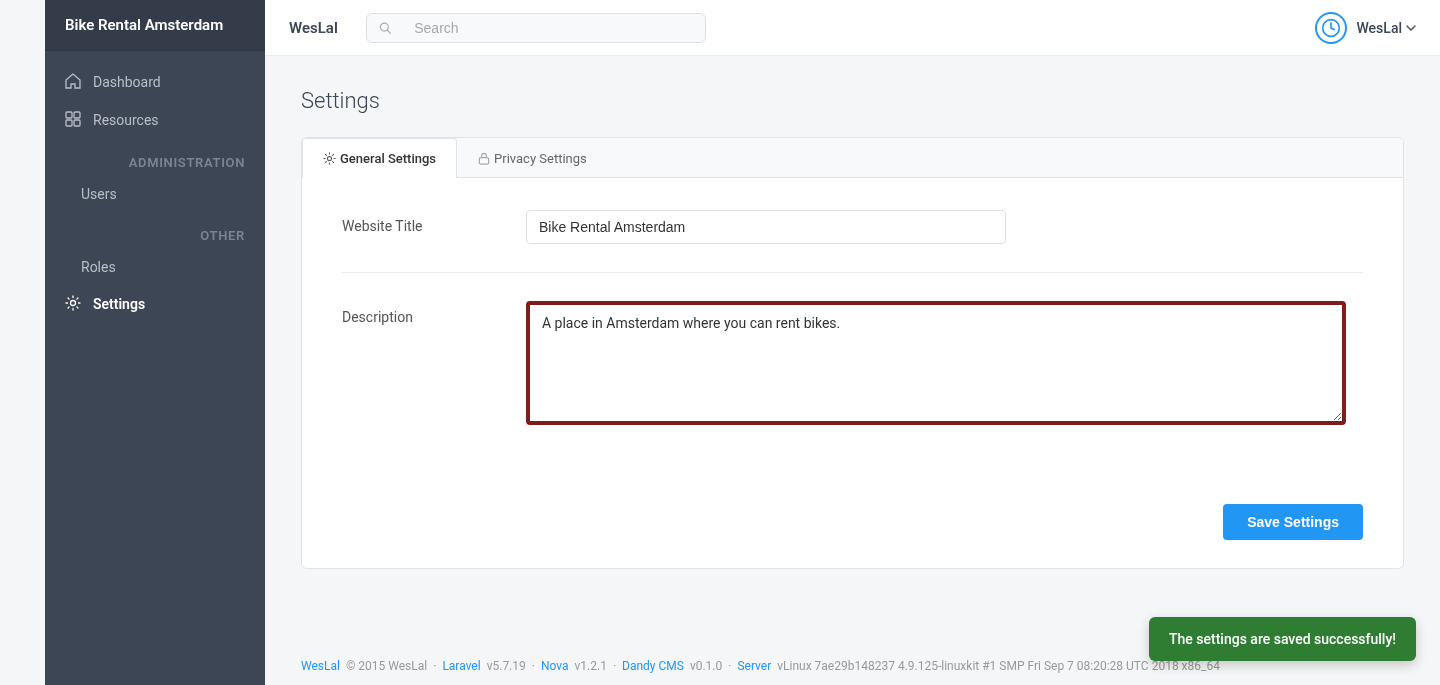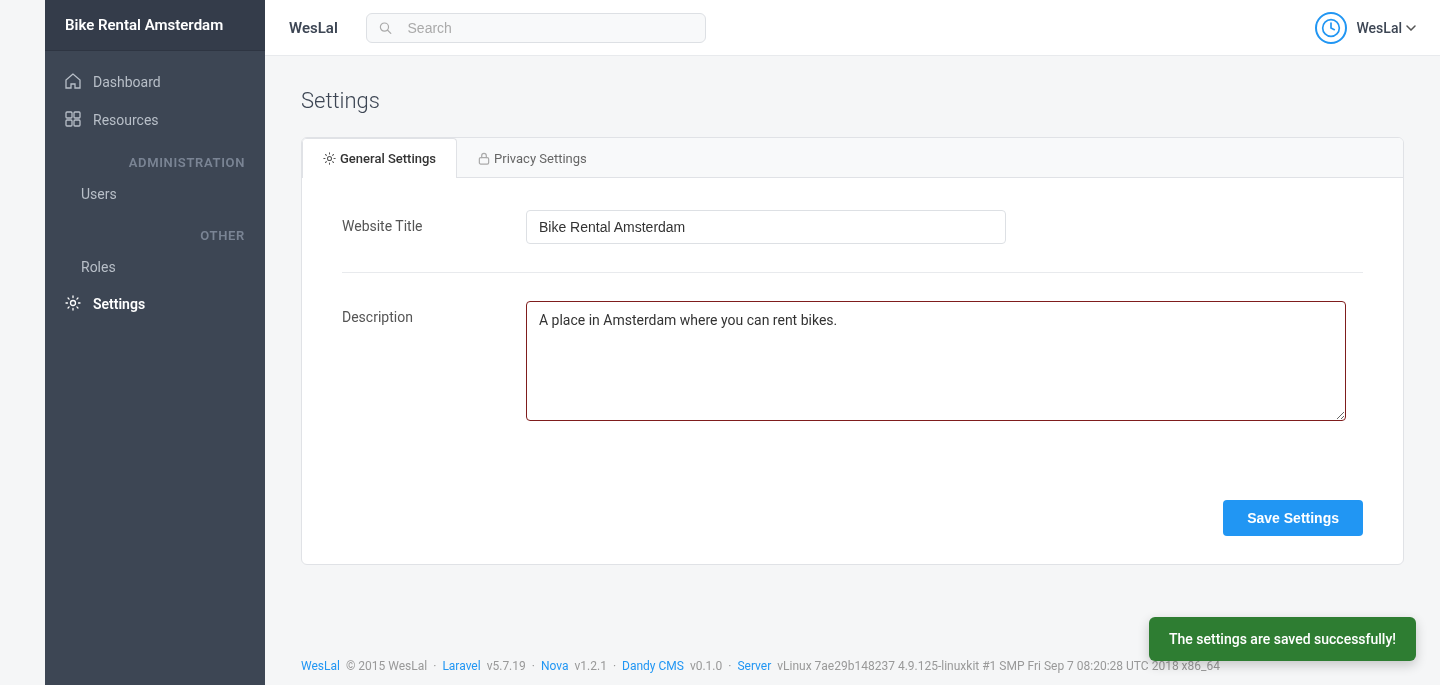--- a/index.html
+++ b/index.html
@@ -14,21 +14,21 @@
     .sidebar-logo { padding: 16px 20px; font-size: 15px; font-weight: 600; color: #fff; background: #343c4a; border-bottom: 1px solid #2e3542; }
     .sidebar-nav { padding: 12px 0; flex: 1; }
     .sidebar-item { display: flex; align-items: center; gap: 10px; padding: 10px 20px; color: #b8bfc8; cursor: pointer; font-size: 14px; }
     .sidebar-item.active { color: #fff; font-weight: 600; }
     .sidebar-item .icon { width: 18px; height: 18px; flex-shrink: 0; }
     .sidebar-section-label { padding: 16px 20px 6px; font-size: 13px; color: #7a8494; font-weight: 600; letter-spacing: 0.05em; text-transform: uppercase; text-align: right; }
 
     
     .header { background: #fff; border-bottom: 1px solid #e8eaed; display: flex; align-items: center; padding: 0 24px; height: 56px; gap: 16px; }
     .header-title { font-size: 15px; font-weight: 600; color: #3d4654; margin-right: 12px; }
-    .search-bar { display: flex; align-items: center; border: 1px solid #dde0e4; border-radius: 6px; padding: 6px 12px; gap: 16px; background: #f8f9fa; flex: 1; max-width: 340px; }
+    .search-bar { display: flex; align-items: center; border: 1px solid #dde0e4; border-radius: 6px; padding: 6px 12px; gap: 23px; background: #f8f9fa; flex: 1; max-width: 340px; }
     .search-bar input { border: none; background: transparent; outline: none; font-size: 14px; color: #666; width: 100%; }
     .search-bar input::placeholder { color: #aaa; }
     .header-right { margin-left: auto; display: flex; align-items: center; gap: 10px; }
     .user-avatar { width: 32px; height: 32px; border-radius: 50%; border: 2px solid #2196f3; display: flex; align-items: center; justify-content: center; }
     .user-avatar svg { width: 20px; height: 20px; }
     .user-name { font-size: 14px; color: #3d4654; font-weight: 500; display: flex; align-items: center; gap: 4px; }
 
     
     .content { flex: 1; padding: 32px 36px; overflow-y: auto; }
     .page-title { font-size: 22px; font-weight: 300; color: #3d4654; margin-bottom: 24px; }
@@ -40,21 +40,21 @@
     .tabs { display: flex; border-bottom: 1px solid #e0e2e6; background: #f8f9fa; }
     .tab { padding: 12px 20px; font-size: 13px; cursor: pointer; display: flex; align-items: center; gap: 4px; color: #666; border: 1px solid transparent; border-bottom: none; margin-bottom: -1px; }
     .tab.active { background: #fff; border-color: #e0e2e6; border-bottom-color: #fff; color: #333; font-weight: 500; border-radius: 4px 4px 0 0; }
 
     
     .form-body { padding: 32px 40px; }
     .form-row { display: flex; align-items: flex-start; margin-bottom: 28px; gap: 24px; }
     .form-label { width: 160px; font-size: 14px; color: #555; padding-top: 8px; flex-shrink: 0; }
     .form-control { flex: 1; }
     .form-control input[type="text"] { width: 100%; max-width: 480px; padding: 8px 12px; border: 1px solid #dde0e4; border-radius: 4px; font-size: 14px; color: #333; outline: none; }
-    .form-control textarea { width: 100%; padding: 10px 12px; border: 1px solid #7f1d1d; border-radius: 4px; font-size: 14px; color: #333; resize: vertical; min-height: 120px; outline: none; font-family: inherit; }
+    .form-control textarea { width: 100%; padding: 10px 12px; border: 4px solid #7f1d1d; border-radius: 4px; font-size: 14px; color: #333; resize: vertical; min-height: 120px; outline: none; font-family: inherit; }
 
     
     .form-divider { border: none; border-top: 1px solid #e8eaed; margin: 0 0 28px; }
 
     
     .form-footer { display: flex; justify-content: flex-end; padding: 16px 40px 28px; }
     .btn-primary { background: #2196f3; color: #fff; border: none; border-radius: 4px; padding: 10px 24px; font-size: 14px; font-weight: 600; cursor: pointer; }
 
     
     .page-footer { padding: 12px 36px; font-size: 12px; color: #999; display: flex; gap: 6px; align-items: center; flex-wrap: wrap; }

